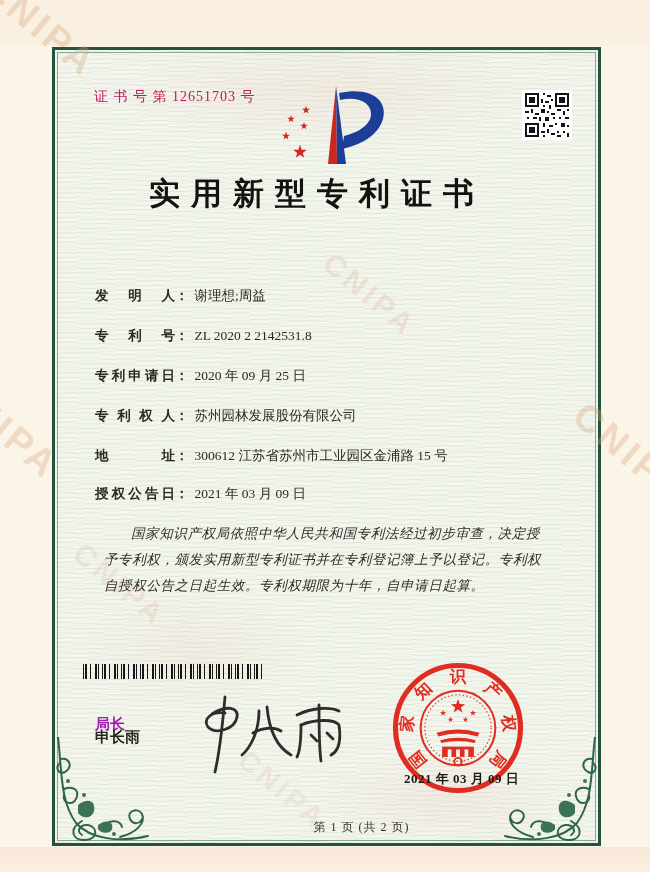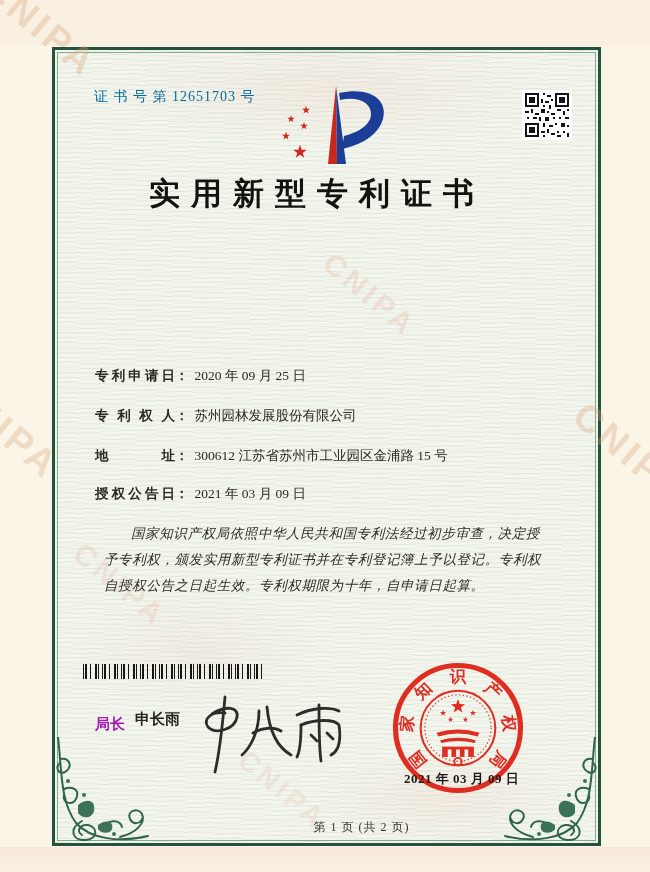--- a/index.html
+++ b/index.html
@@ -37,21 +37,21 @@
     font-weight:bold;transform:rotate(40deg);transform-origin:left top;
     letter-spacing:4px;pointer-events:none;white-space:nowrap;
   }
   .wm-a{left:2px;top:-34px;font-size:38px;color:rgba(216,164,122,0.34);}
   .wm-b{left:-36px;top:368px;font-size:38px;color:rgba(216,164,122,0.32);}
   .wm-c{left:592px;top:394px;font-size:38px;color:rgba(216,164,122,0.34);}
   .wm-d{left:338px;top:246px;font-size:30px;color:rgba(224,178,158,0.30);}
   .wm-e{left:88px;top:536px;font-size:30px;color:rgba(224,178,158,0.26);}
   .wm-f{left:252px;top:744px;font-size:28px;color:rgba(224,178,158,0.22);}
   
-  .certno{position:absolute;left:94px;top:88px;z-index:3;font-size:14px;letter-spacing:1px;color:#0369a1;}
+  .certno{position:absolute;left:94px;top:88px;z-index:3;font-size:14px;letter-spacing:1px;color:#be185d;}
   .logo{position:absolute;left:278px;top:84px;width:112px;height:84px;z-index:3;}
   .qr{position:absolute;left:522px;top:90px;width:50px;height:50px;z-index:3;background:#fff;}
   .title{
     position:absolute;left:52px;top:173px;width:519px;z-index:3;text-align:center;
     font-size:31px;font-weight:bold;letter-spacing:11px;text-indent:11px;color:#14120f;
   }
   .frow{position:absolute;left:95px;width:470px;height:20px;z-index:3;font-size:13.5px;white-space:nowrap;}
   .r1{top:247px}.r2{top:287px}.r3{top:327px}.r4{top:367px}.r5{top:407px}.r6{top:447px}.r7{top:485px}
   .flabel{
     display:inline-block;width:80px;text-align:justify;text-align-last:justify;
@@ -68,21 +68,21 @@
   .barcode{
     position:absolute;left:83px;top:664px;width:179px;height:15px;z-index:3;
     background:repeating-linear-gradient(90deg,
       #161616 0 1px, rgba(0,0,0,0) 1px 2px,
       #161616 2px 4px, rgba(0,0,0,0) 4px 7px,
       #161616 7px 8px, rgba(0,0,0,0) 8px 12px,
       #161616 12px 14px, rgba(0,0,0,0) 14px 15px,
       #161616 15px 16px, rgba(0,0,0,0) 16px 19px);
   }
   .sig-title{position:absolute;left:95px;top:715px;z-index:3;font-family:"Liberation Sans","DejaVu Sans",sans-serif;font-weight:700;font-size:15px;color:#a21caf;}
-  .sig-name{position:absolute;left:95px;top:710px;z-index:3;font-family:"Liberation Sans","DejaVu Sans",sans-serif;font-weight:700;font-size:15px;color:#26251f;margin-left:40px;}
+  .sig-name{position:absolute;left:95px;top:728px;z-index:3;font-family:"Liberation Sans","DejaVu Sans",sans-serif;font-weight:700;font-size:15px;color:#26251f;}
   .signature{position:absolute;left:192px;top:690px;width:150px;height:88px;z-index:4;}
   .seal{position:absolute;left:388px;top:658px;width:140px;height:140px;z-index:5;opacity:0.95;}
   .seal-date{
     position:absolute;left:404px;top:770px;z-index:6;font-size:13px;font-weight:600;
     letter-spacing:0.5px;color:#1c1a17;white-space:nowrap;
   }
   .footer{position:absolute;left:52px;top:819px;width:619px;z-index:3;text-align:center;font-size:12px;letter-spacing:1px;color:#33302a;}
   .orn{position:absolute;z-index:3;width:112px;height:106px;}
   .orn-left{left:54px;top:737px;}
   .orn-right{left:487px;top:737px;transform:scaleX(-1);}
@@ -174,20 +174,26 @@
         <rect x="35" y="41" width="2" height="2"></rect>
         <rect x="41" y="41" width="2" height="2"></rect>
       <rect x="45" y="43" width="2" height="4"></rect>
         <rect x="21" y="45" width="2" height="2"></rect>
         <rect x="35" y="45" width="4" height="2"></rect>
     </g>
   </svg>
 
   <div class="title">实用新型专利证书</div>
 
+  <div class="frow r2">
+    <span class="flabel">发明人</span><span class="fcolon">：</span><span class="fvalue">谢理想;周益</span>
+  </div>
+  <div class="frow r3">
+    <span class="flabel">专利号</span><span class="fcolon">：</span><span class="fvalue">ZL 2020 2 2142531.8</span>
+  </div>
   <div class="frow r4">
     <span class="flabel">专利申请日</span><span class="fcolon">：</span><span class="fvalue">2020 年 09 月 25 日</span>
   </div>
   <div class="frow r5">
     <span class="flabel">专利权人</span><span class="fcolon">：</span><span class="fvalue">苏州园林发展股份有限公司</span>
   </div>
   <div class="frow r6">
     <span class="flabel">地址</span><span class="fcolon">：</span><span class="fvalue">300612 江苏省苏州市工业园区金浦路 15 号</span>
   </div>
   <div class="frow r7">

